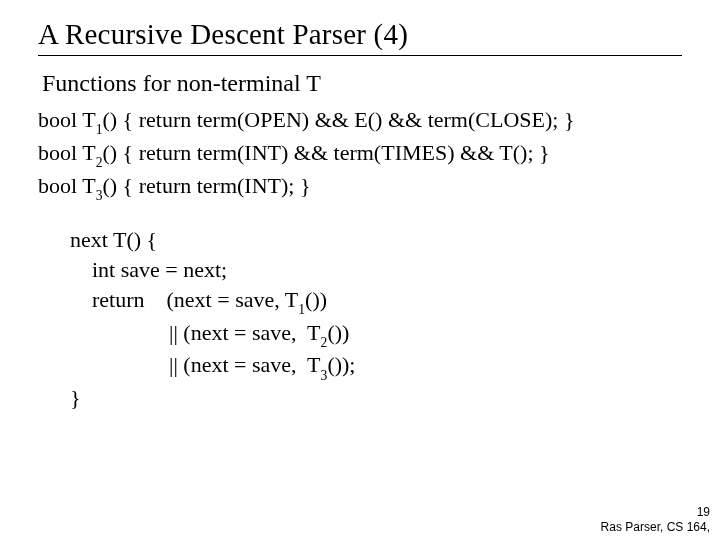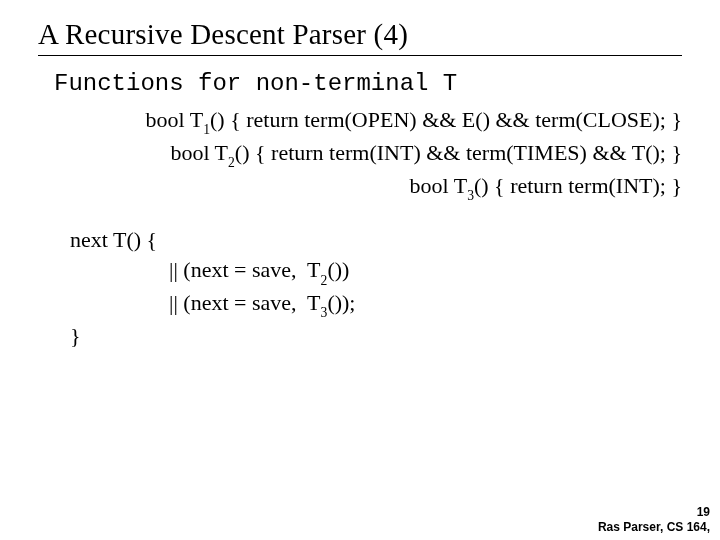--- a/index.html
+++ b/index.html
@@ -27,67 +27,66 @@
     letter-spacing: 0.2px;
   }
   .rule {
     border: none;
     border-top: 1px solid #000;
     margin: 0 0 14px 0;
     width: 100%;
   }
   .subtitle {
     font-size: 24px;
-    margin: 6px 0 8px 16px;
-    font-family: Liberation Mono, monospace;
+    margin: 6px 0 8px 4px;
   }
   .codeblock {
     font-size: 22px;
     line-height: 1.35;
     margin: 0 0 22px 0;
-    text-align: right;
   }
   .codeblock .line { white-space: pre; }
   .sub { font-size: 0.62em; vertical-align: sub; position: relative; top: 0.15em; }
   .codeblock2 {
     font-size: 22px;
     line-height: 1.35;
     margin-left: 32px;
   }
   .codeblock2 .line { white-space: pre; }
   .footer {
     position: absolute;
     right: 10px;
     bottom: 6px;
     text-align: right;
     font-family: Arial, Helvetica, sans-serif;
     font-size: 12px;
     line-height: 1.2;
     color: #000;
-    font-weight: bold;
   }
 </style>
 </head>
 <body>
 
 <div class="slide">
 
   <h1 class="title">A Recursive Descent Parser (4)</h1>
   <hr class="rule">
 
   <div class="subtitle">Functions for non-terminal T</div>
 
   <div class="codeblock">
     <div class="line"><span>bool T</span><span class="sub">1</span><span>() { return term(OPEN) &amp;&amp; E() &amp;&amp; term(CLOSE); }</span></div>
     <div class="line"><span>bool T</span><span class="sub">2</span><span>() { return term(INT) &amp;&amp; term(TIMES) &amp;&amp; T(); }</span></div>
     <div class="line"><span>bool T</span><span class="sub">3</span><span>() { return term(INT); }</span></div>
   </div>
 
   <div class="codeblock2">
     <div class="line">next T() {</div>
+    <div class="line">    int save = next;</div>
+    <div class="line"><span>    return    (next = save, T</span><span class="sub">1</span><span>())</span></div>
     <div class="line"><span>                  || (next = save,  T</span><span class="sub">2</span><span>())</span></div>
     <div class="line"><span>                  || (next = save,  T</span><span class="sub">3</span><span>());</span></div>
     <div class="line">}</div>
   </div>
 
   <div class="footer">
     <div>19</div>
     <div>Ras Parser, CS 164,</div>
   </div>
 

